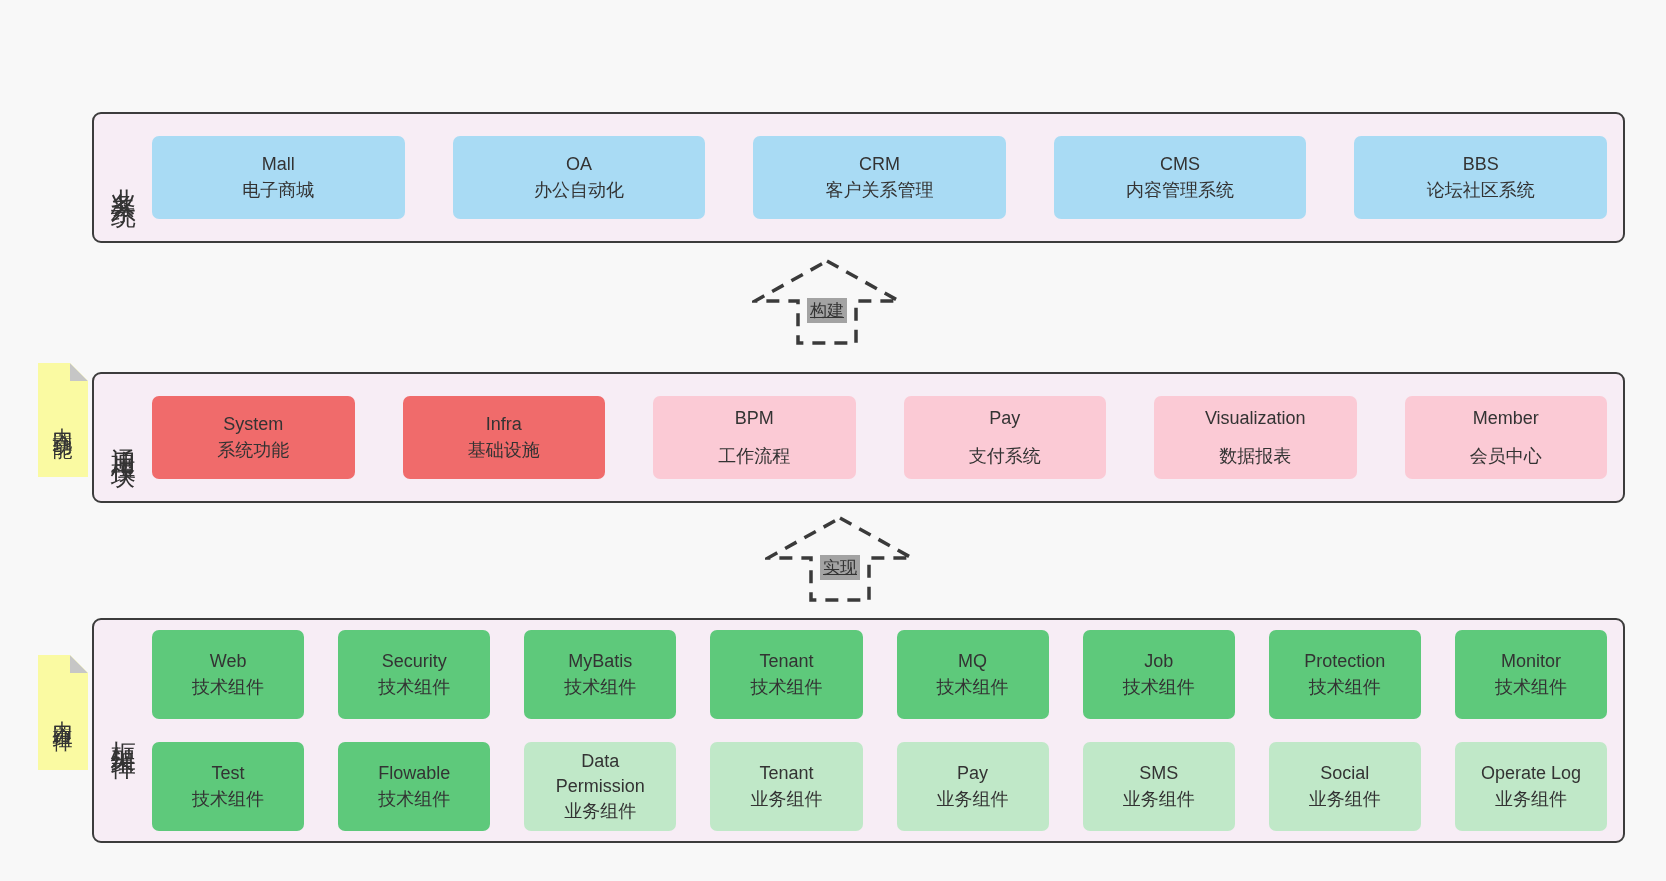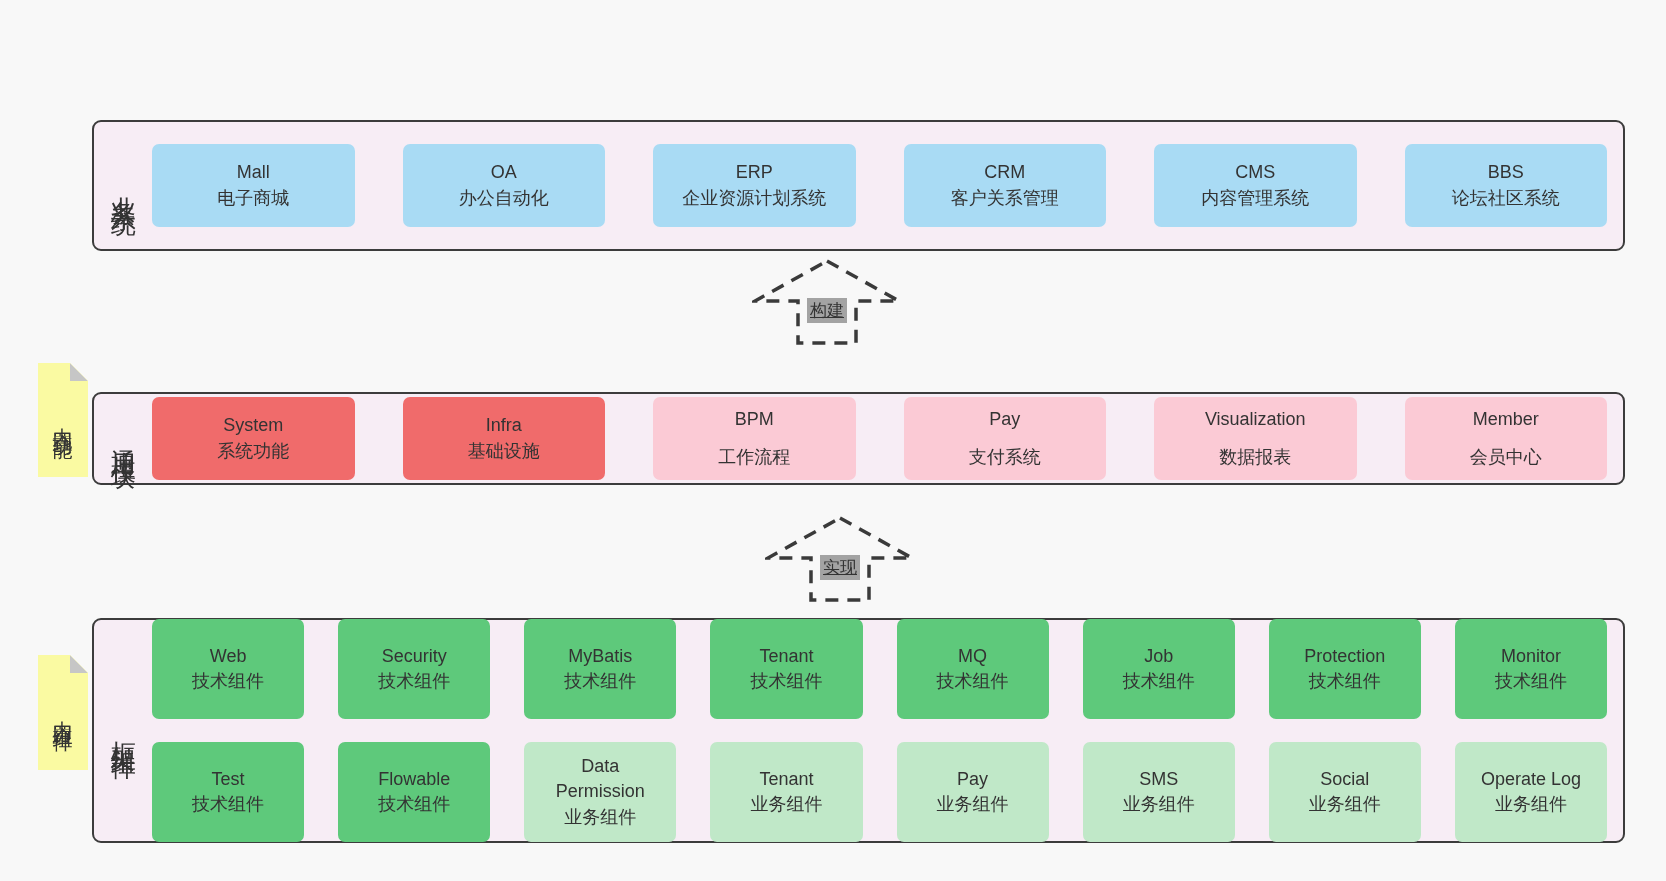--- a/index.html
+++ b/index.html
@@ -6,43 +6,43 @@
   #canvas{
     position:relative;width:1666px;height:881px;background:#f8f8f8;
     font-family:"Liberation Sans","DejaVu Sans",sans-serif;color:#333;
     overflow:hidden;
   }
   .band{
     position:absolute;left:92px;width:1533px;background:#f7edf5;
     border:2px solid #3c3c3c;border-radius:9px;box-sizing:border-box;
     display:flex;
   }
-  #band-0{top:120px;height:131px;}
-  #band-1{top:392px;height:93px;}
+  #band-0{top:112px;height:131px;}
+  #band-1{top:372px;height:131px;}
   #band-2{top:618px;height:225px;}
   .band-label{
     width:58px;flex:0 0 58px;display:flex;align-items:center;justify-content:center;
   }
   .vtext{
     writing-mode:vertical-lr;text-orientation:upright;
     font-size:25px;letter-spacing:5px;line-height:1.1;color:#333;
   }
   .band-grid{
     flex:1;display:flex;flex-direction:column;justify-content:center;
     gap:23px;padding-right:16px;
   }
   .band-row{display:flex;}
   .band-row.cols-6{gap:48px;}
   .band-row.cols-8{gap:34px;}
   .box{
     flex:1;height:83px;border-radius:7px;
     display:flex;flex-direction:column;align-items:center;justify-content:center;
     text-align:center;font-size:18px;line-height:1.4;padding:0 8px;box-sizing:border-box;
   }
-  .band-row.cols-8 .box{height:100px;padding:0 14px;}
+  .band-row.cols-8 .box{height:89px;padding:0 14px;}
   .box.blue{background:#a9dbf4;}
   .box.red{background:#f06b6b;}
   .box.pink{background:#fbcad5;gap:12px;}
   .box.green{background:#5ec97b;}
   .box.light-green{background:#c0e8c8;}
   .sticky{
     position:absolute;width:50px;background:#fafaa2;
     display:flex;align-items:center;justify-content:center;
     clip-path:polygon(0 0,calc(100% - 18px) 0,100% 18px,100% 100%,0 100%);
   }
@@ -84,24 +84,20 @@
         <div class="band-row cols-6">
           <div class="box blue">
             <span>Mall</span>
             <span>电子商城</span>
           </div>
           <div class="box blue">
             <span>OA</span>
             <span>办公自动化</span>
           </div>
           <div class="box blue">
-            <span>ERP</span>
-            <span>企业资源计划系统</span>
-          </div>
-          <div class="box blue">
             <span>CRM</span>
             <span>客户关系管理</span>
           </div>
           <div class="box blue">
             <span>CMS</span>
             <span>内容管理系统</span>
           </div>
           <div class="box blue">
             <span>BBS</span>
             <span>论坛社区系统</span>

